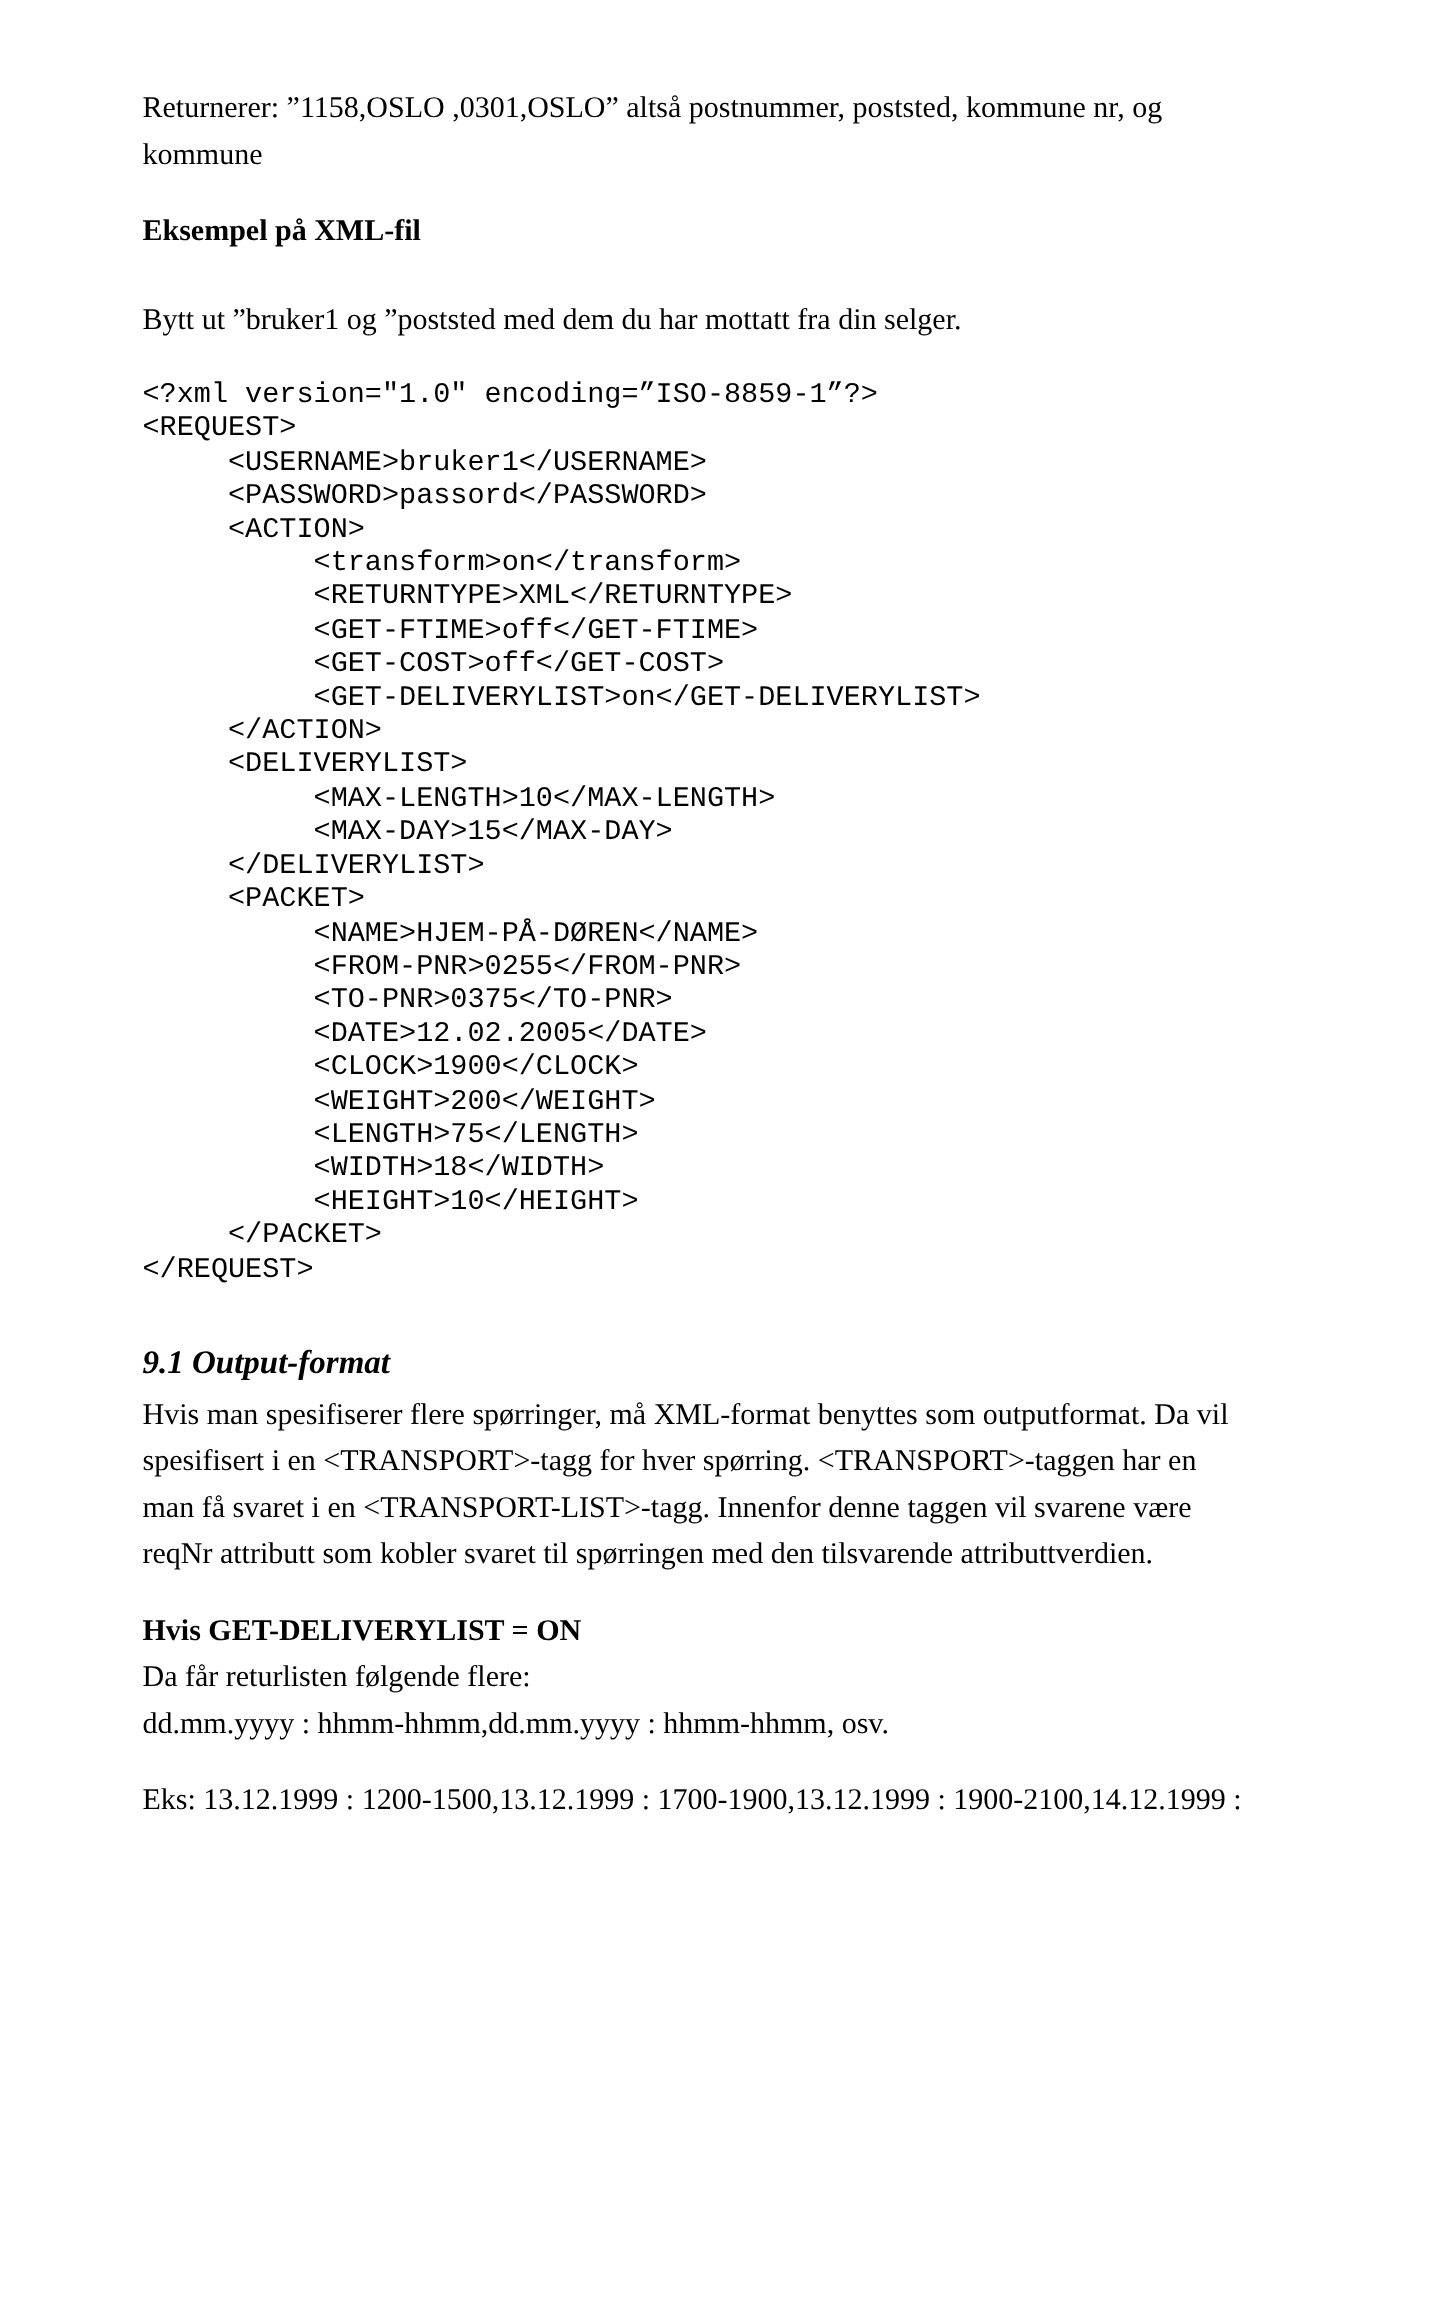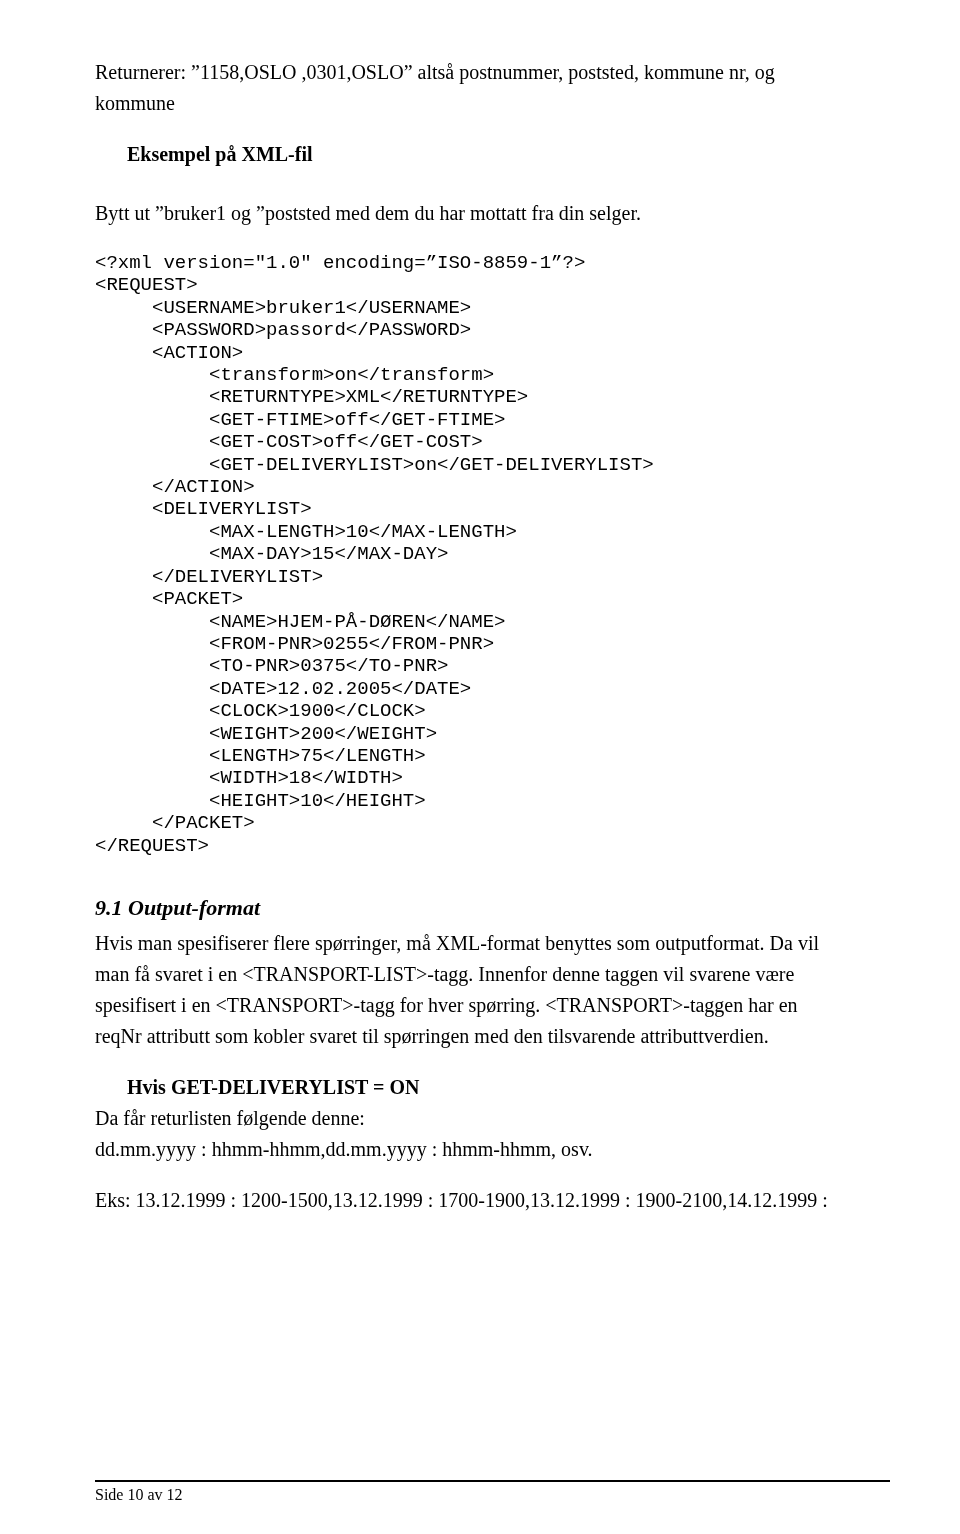--- a/index.html
+++ b/index.html
@@ -16,21 +16,20 @@
     min-height: 1534px;
     position: relative;
   }
   .para {
     font-size: 20px;
     line-height: 1.25;
     margin: 0 0 6px 0;
   }
   .bold {
     font-weight: bold;
-    margin-left: 32px;
   }
   .code {
     font-family: "Courier New", Courier, monospace;
     font-size: 19px;
     white-space: pre;
     line-height: 1.18;
     margin: 0;
   }
   .section-title {
     font-size: 22px;
@@ -99,32 +98,28 @@
 <span>          &lt;WIDTH&gt;18&lt;/WIDTH&gt;</span>
 <span>          &lt;HEIGHT&gt;10&lt;/HEIGHT&gt;</span>
 <span>     &lt;/PACKET&gt;</span>
 <span>&lt;/REQUEST&gt;</span></pre>
 
   <div class="spacer-md"></div>
 
   <p class="section-title">9.1 Output-format</p>
 
   <p class="para">Hvis man spesifiserer flere spørringer, må XML-format benyttes som outputformat. Da vil</p>
+  <p class="para">spesifisert i en &lt;TRANSPORT&gt;-tagg for hver spørring. &lt;TRANSPORT&gt;-taggen har en</p>
   <p class="para">man få svaret i en &lt;TRANSPORT-LIST&gt;-tagg. Innenfor denne taggen vil svarene være</p>
-  <p class="para">spesifisert i en &lt;TRANSPORT&gt;-tagg for hver spørring. &lt;TRANSPORT&gt;-taggen har en</p>
   <p class="para">reqNr attributt som kobler svaret til spørringen med den tilsvarende attributtverdien.</p>
 
   <div class="spacer-md"></div>
 
   <p class="para bold">Hvis GET-DELIVERYLIST = ON</p>
-  <p class="para">Da får returlisten følgende denne:</p>
+  <p class="para">Da får returlisten følgende flere:</p>
   <p class="para">dd.mm.yyyy : hhmm-hhmm,dd.mm.yyyy : hhmm-hhmm, osv.</p>
 
   <div class="spacer-md"></div>
 
   <p class="para">Eks: 13.12.1999 : 1200-1500,13.12.1999 : 1700-1900,13.12.1999 : 1900-2100,14.12.1999 :</p>
 
-  <div class="footer">
-    <hr class="footer-line">
-    <span class="footer-text">Side 10 av 12</span>
-  </div>
 
 </div>
 
 </body></html>

